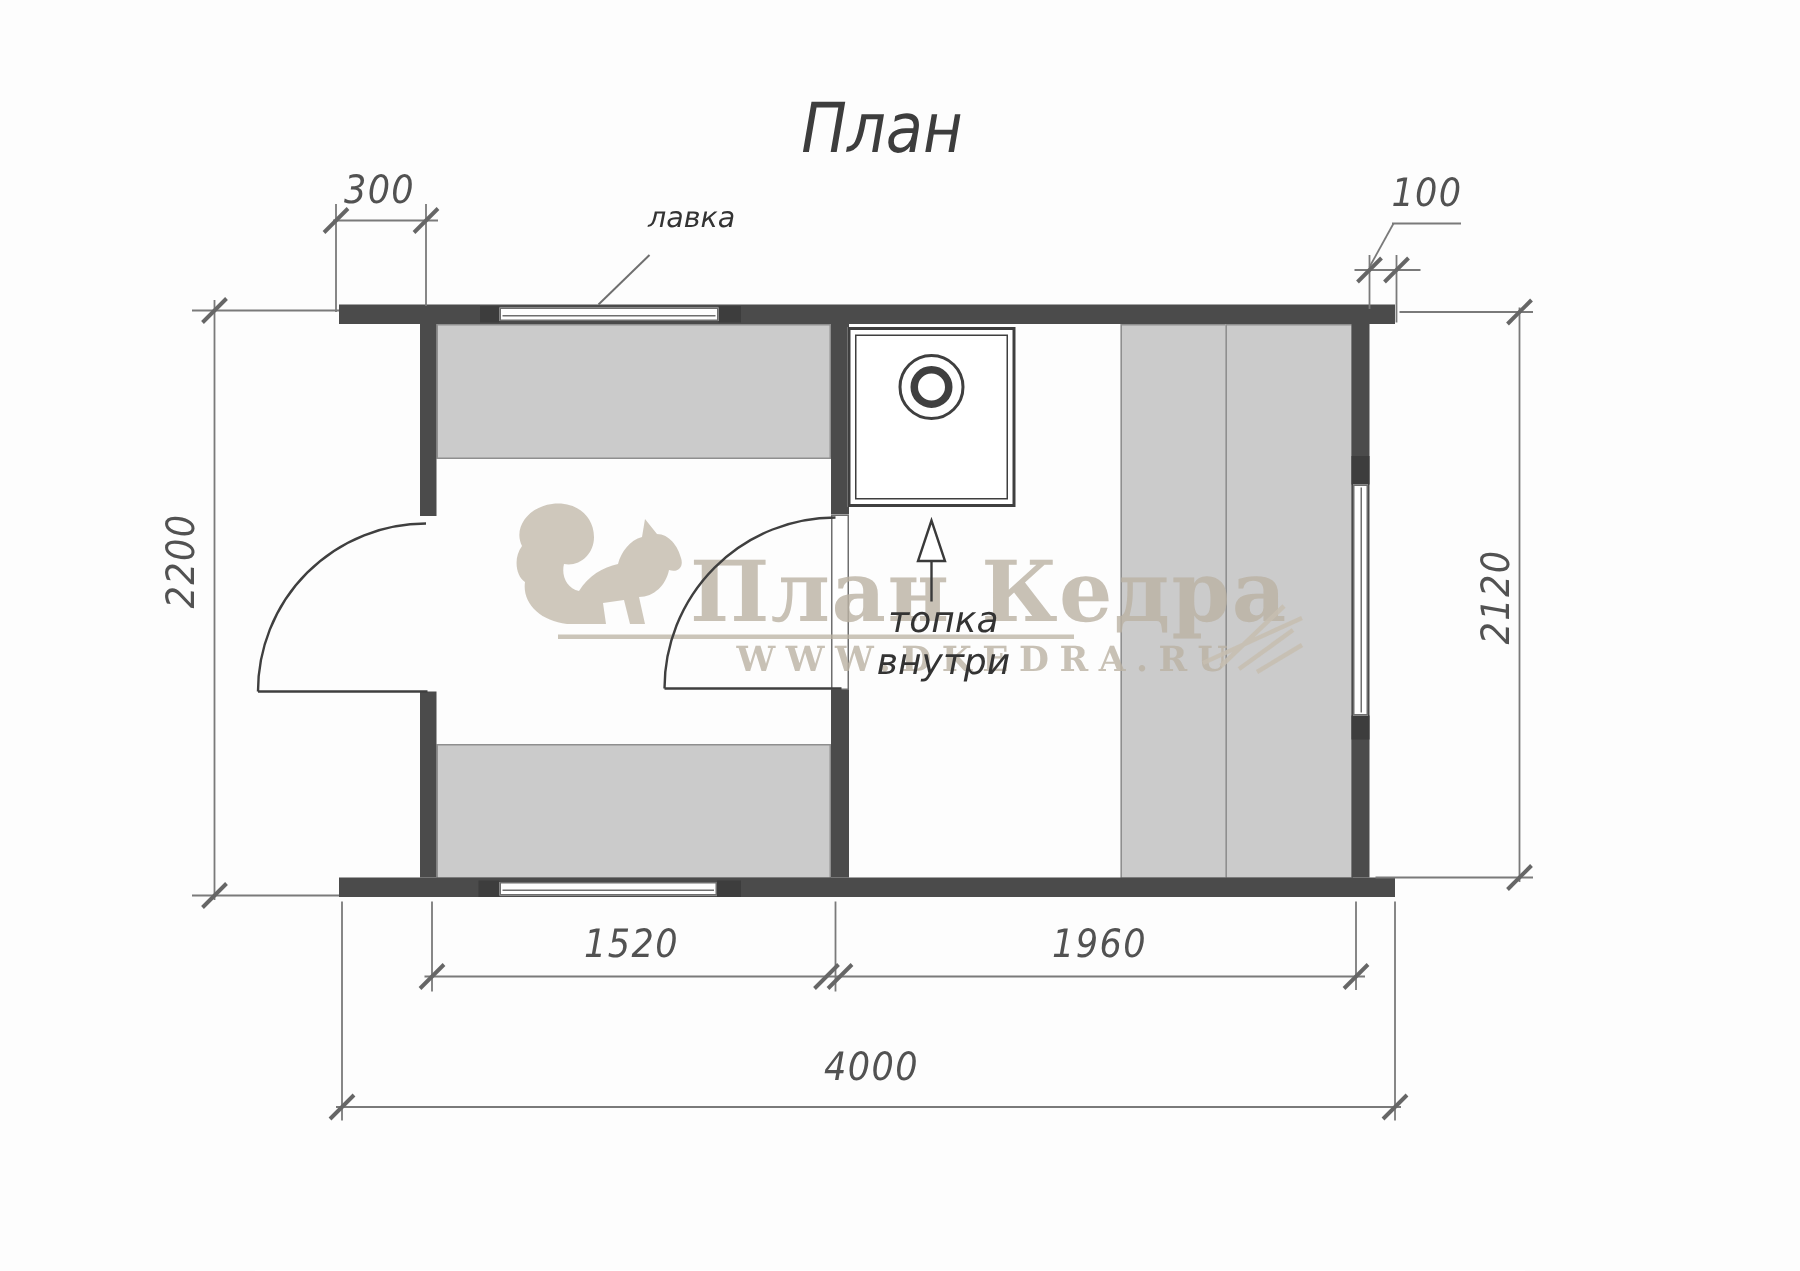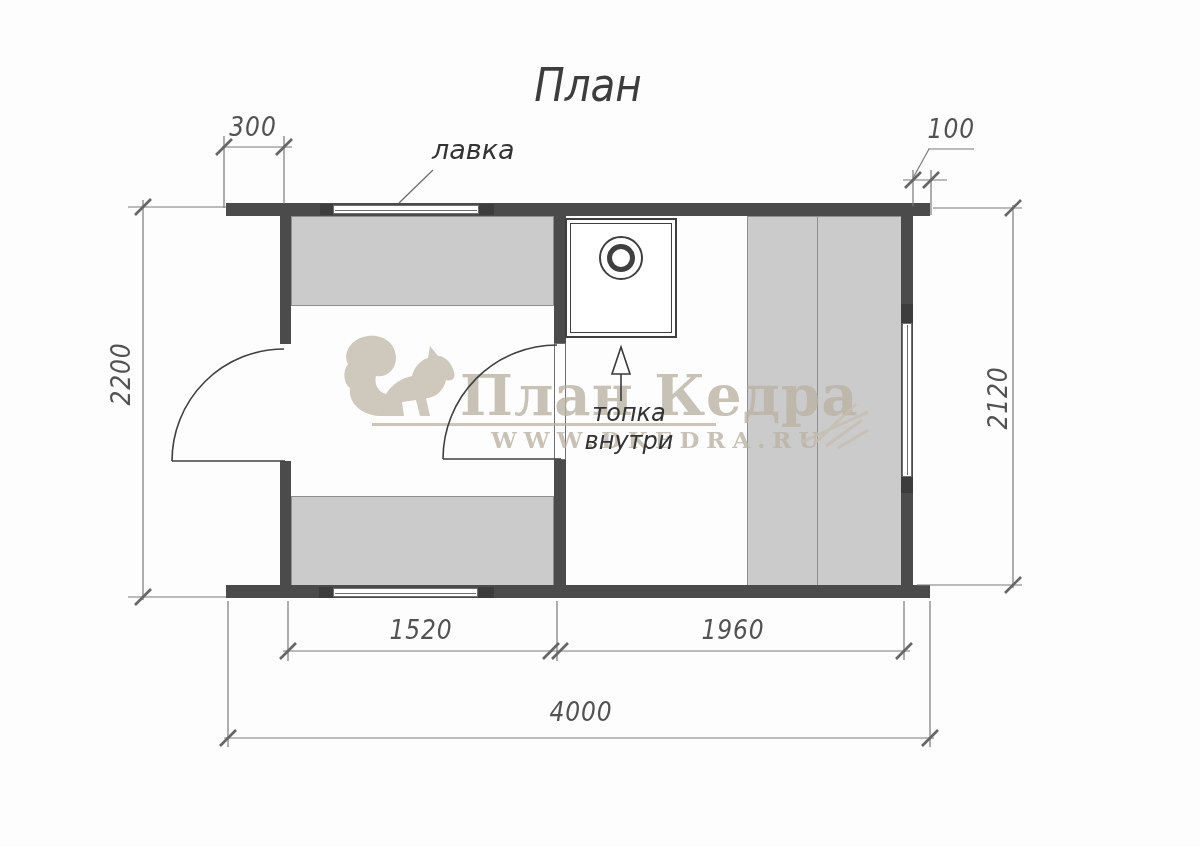--- a/index.html
+++ b/index.html
@@ -166,16 +166,16 @@
   </svg>
 
   <div class="dim-text" style="left:221px; top:112px; width:64px;">300</div>
   <div class="dim-text" style="left:925px; top:114px; width:52px;">100</div>
   <div class="dim-text dim-rot" style="left:66px; top:359px; width:110px;">2200</div>
   <div class="dim-text dim-rot" style="left:943px; top:383px; width:110px;">2120</div>
   <div class="dim-text" style="left:371px; top:615px; width:100px;">1520</div>
   <div class="dim-text" style="left:683px; top:615px; width:100px;">1960</div>
   <div class="dim-text" style="left:531px; top:697px; width:100px;">4000</div>
 
-  <div class="note" style="left:432px; top:134px; font-size:27px;">лавка</div>
+  <div class="note" style="left:432px; top:134px; font-size:19px;">лавка</div>
   <div class="note" style="left:553px; top:399px; width:152px; text-align:center; font-size:24px;">топка внутри</div>
 
 </div>
 
 </body></html>

